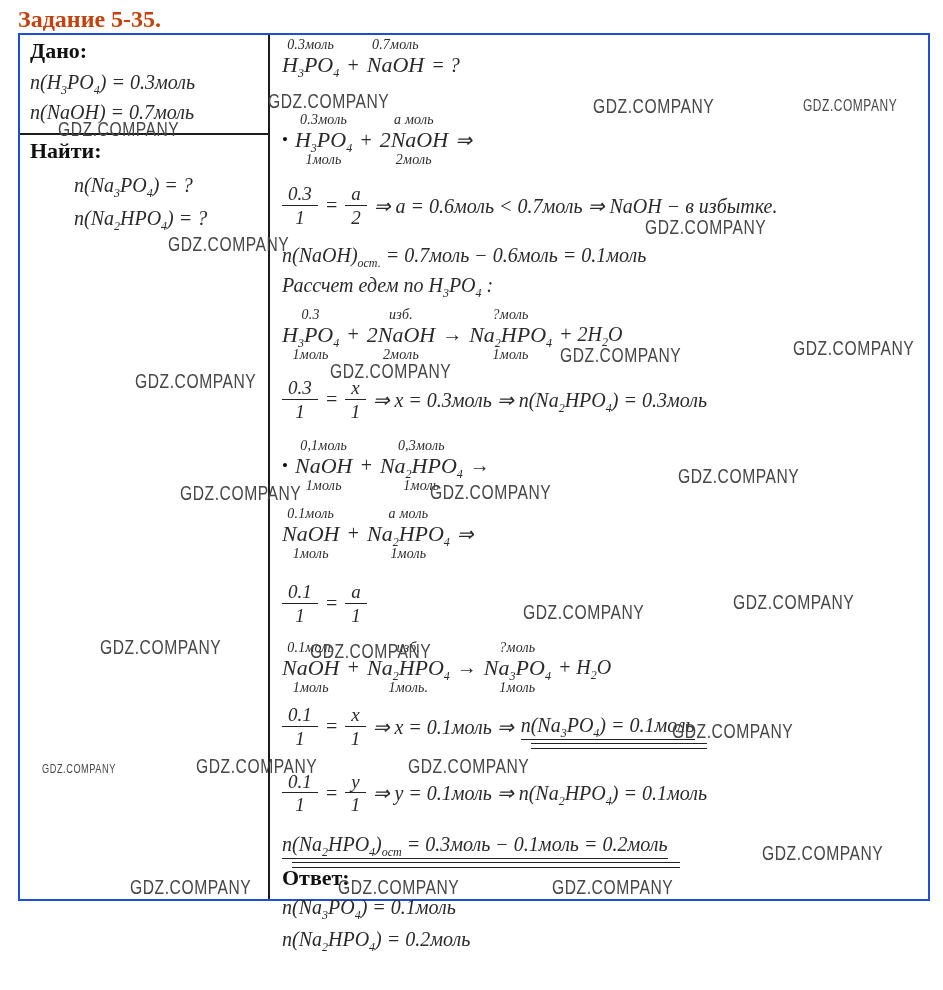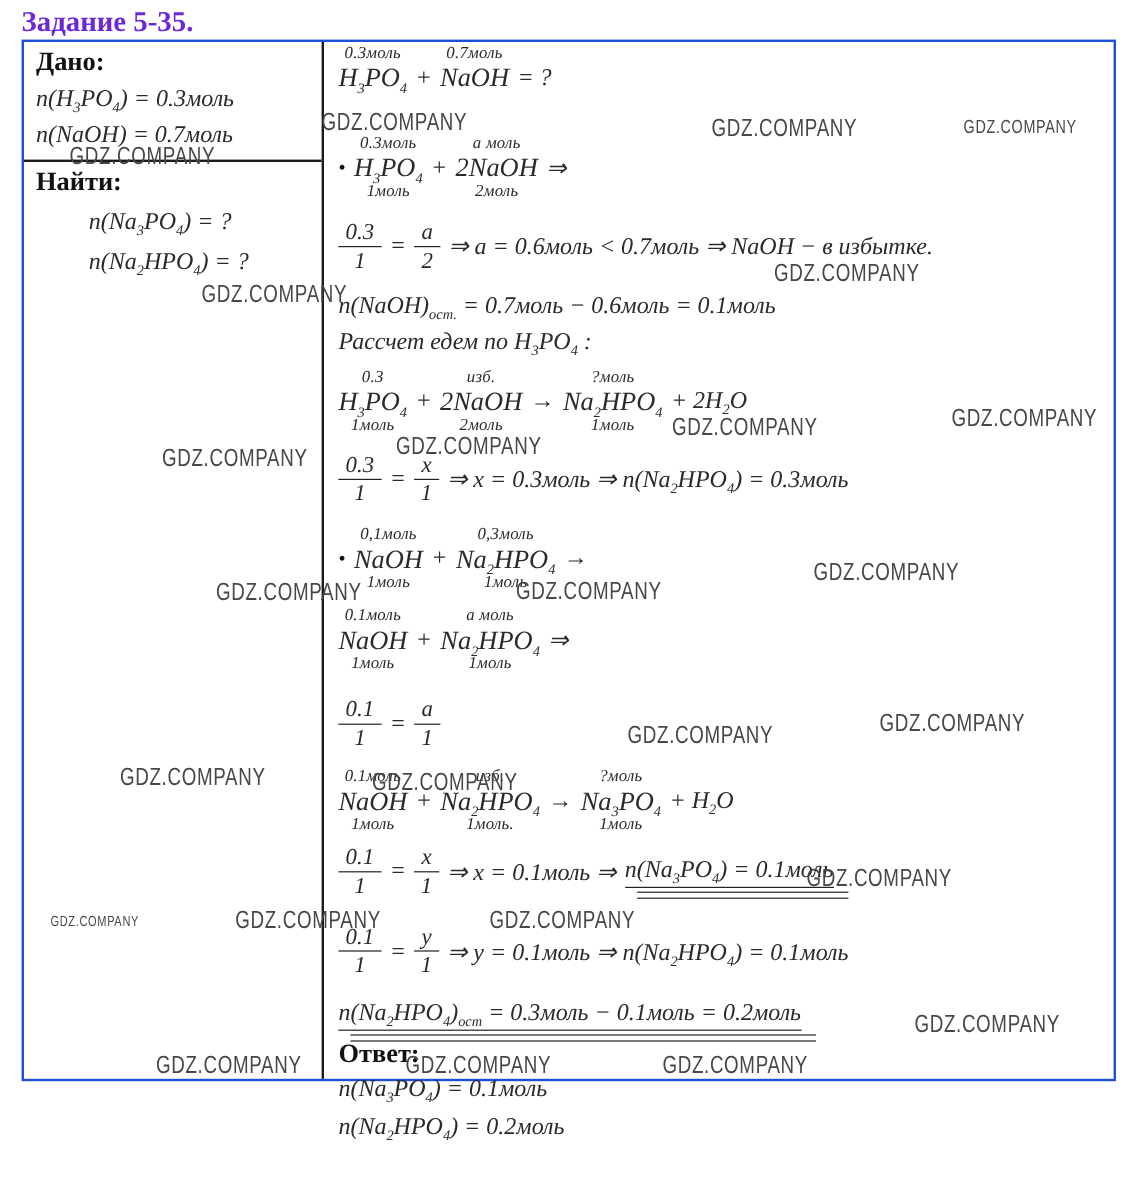--- a/index.html
+++ b/index.html
@@ -1,19 +1,19 @@
 <!DOCTYPE html>
 <html><head>
 <meta charset="utf-8">
 <style>
   html,body{margin:0;padding:0;background:#fff;}
   .page{position:relative;width:943px;height:990px;background:#ffffff;overflow:hidden;
         font-family:"Liberation Serif",serif;color:#1f1f1f;}
   .doc-title{position:absolute;left:18px;top:6px;font-size:24px;font-weight:bold;
-             font-family:"Liberation Serif",serif;color:#6d28d9;}
+             font-family:"Liberation Serif",serif;color:#c2410c;}
   .sheet{position:absolute;left:18px;top:33px;width:912px;height:868px;
          border:2px solid #1d4ed8;display:flex;box-sizing:border-box;background:transparent;}
   .col-left{width:250px;border-right:2px solid #1c1c1c;box-sizing:border-box;flex:0 0 auto;}
   .cell-given{height:100px;border-bottom:2px solid #1c1c1c;box-sizing:border-box;padding:3px 8px 0 10px;}
   .cell-find{padding:3px 8px 0 10px;}
   .sec-label{font-weight:bold;font-size:22px;font-style:normal;color:#111;}
   .col-right{flex:1;padding:3px 0 0 12px;box-sizing:border-box;}
 
   .f-line{display:flex;align-items:center;gap:7px;font-style:italic;font-size:20px;
           white-space:nowrap;color:#2a2a2a;}

